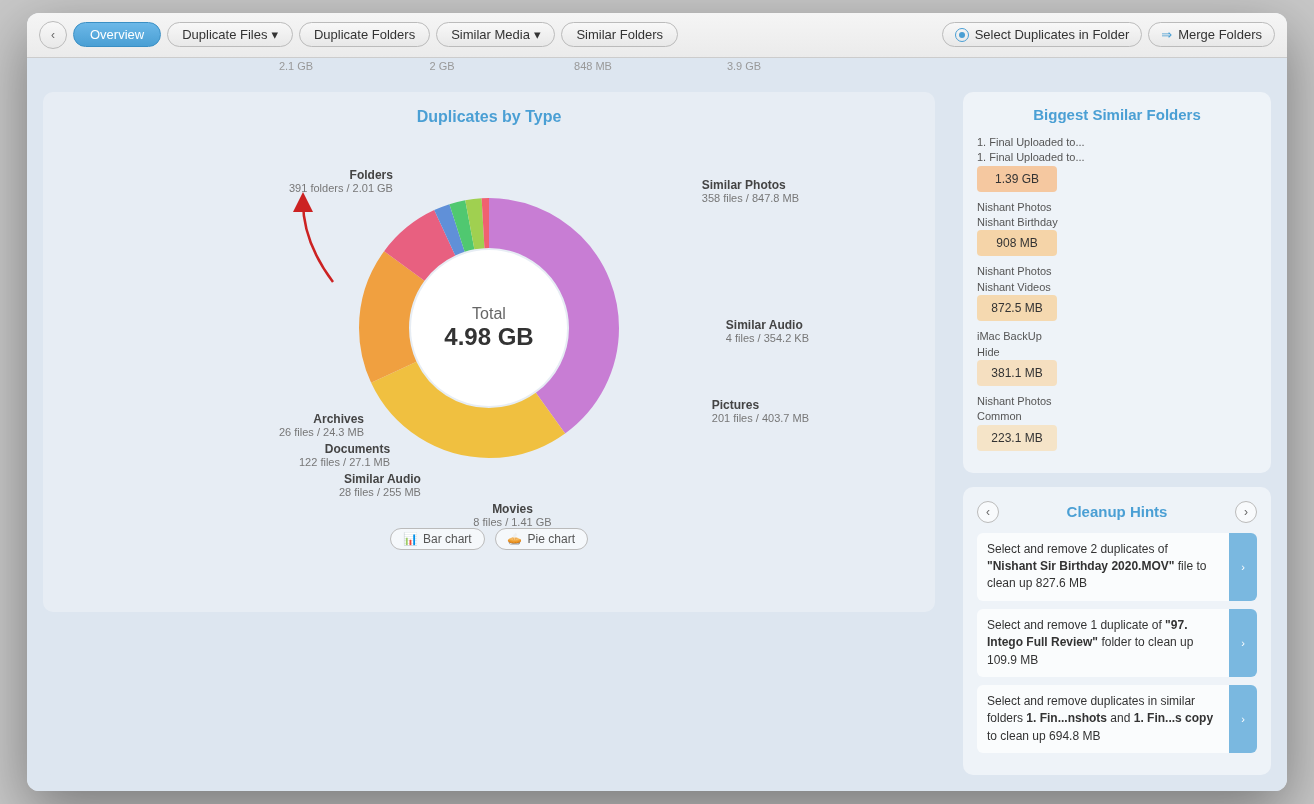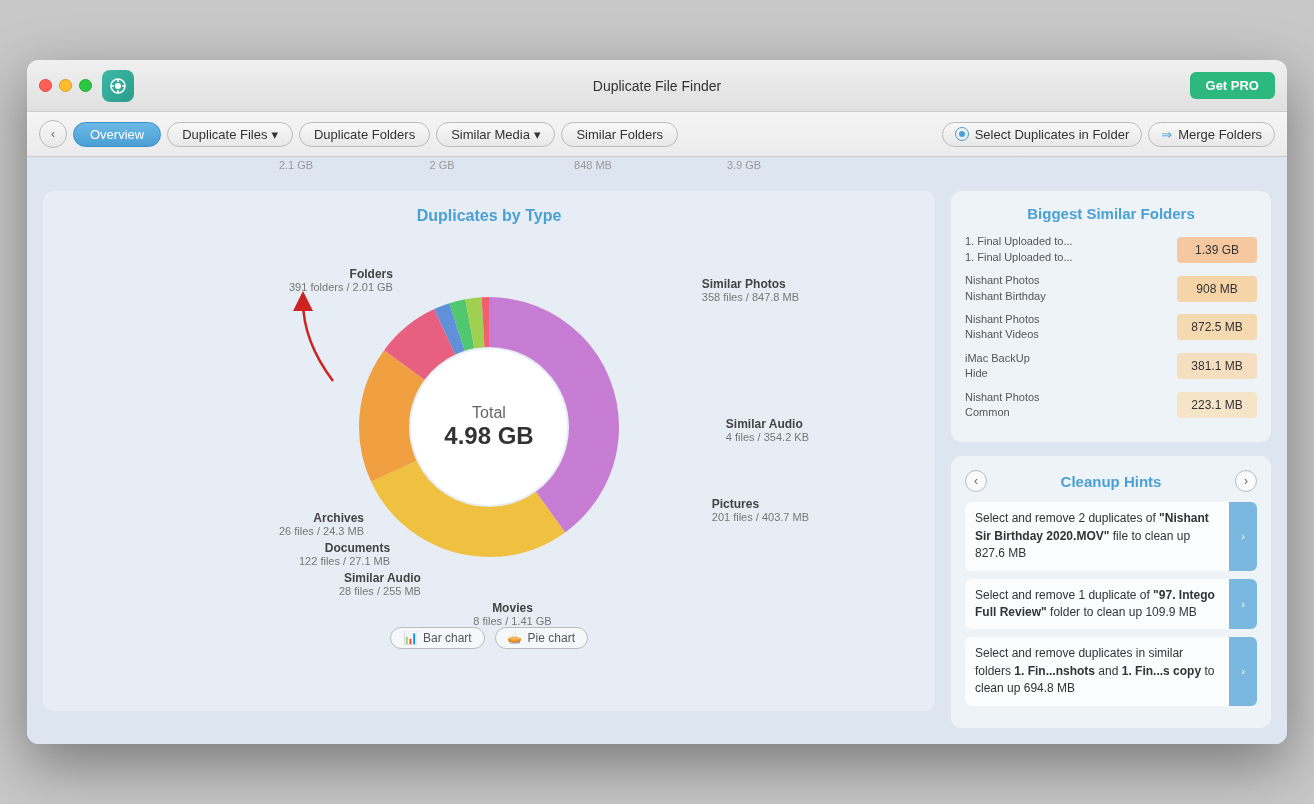--- a/index.html
+++ b/index.html
@@ -183,33 +183,35 @@
     .right-panel {
       width: 320px;
       display: flex;
       flex-direction: column;
       gap: 14px;
     }
     .panel-box {
       background: rgba(255,255,255,0.5);
       border-radius: 10px;
       padding: 14px;
+      margin-left: 12px;
     }
     .panel-title {
       text-align: center;
       font-size: 15px;
       font-weight: 600;
       color: #4a9fd4;
       margin-bottom: 12px;
     }
     .folder-row {
       display: flex;
-      align-items: center;
+      align-items: flex-start;
       justify-content: space-between;
       margin-bottom: 8px;
+      flex-direction: column;
     }
     .folder-names {
       font-size: 11px;
       color: #555;
       flex: 1;
       line-height: 1.4;
     }
     .folder-size-bar {
       display: flex;
       align-items: center;
@@ -282,39 +284,20 @@
       font-size: 11px;
       color: #999;
       text-align: center;
     }
   </style>
 </head>
 <body>
 
 <div class="window">
 
-  <div class="titlebar">
-    <div class="traffic-lights">
-      <div class="traffic-light tl-red"></div>
-      <div class="traffic-light tl-yellow"></div>
-      <div class="traffic-light tl-green"></div>
-    </div>
-    <div class="app-icon">
-      <svg width="18" height="18" viewBox="0 0 18 18" fill="none">
-        <circle cx="9" cy="9" r="7" stroke="white" stroke-width="1.5" fill="none"></circle>
-        <circle cx="9" cy="9" r="3" fill="white"></circle>
-        <line x1="9" y1="2" x2="9" y2="5" stroke="white" stroke-width="1.5"></line>
-        <line x1="9" y1="13" x2="9" y2="16" stroke="white" stroke-width="1.5"></line>
-        <line x1="2" y1="9" x2="5" y2="9" stroke="white" stroke-width="1.5"></line>
-        <line x1="13" y1="9" x2="16" y2="9" stroke="white" stroke-width="1.5"></line>
-      </svg>
-    </div>
-    <span class="title-text">Duplicate File Finder</span>
-    <button class="get-pro-btn">Get PRO</button>
-  </div>
 
   <div class="toolbar">
     <button class="back-btn">
       <span>‹</span>
     </button>
     <button class="overview-btn">Overview</button>
     <button class="nav-btn">
       <span>Duplicate Files</span>
       <span>▾</span>
     </button>

